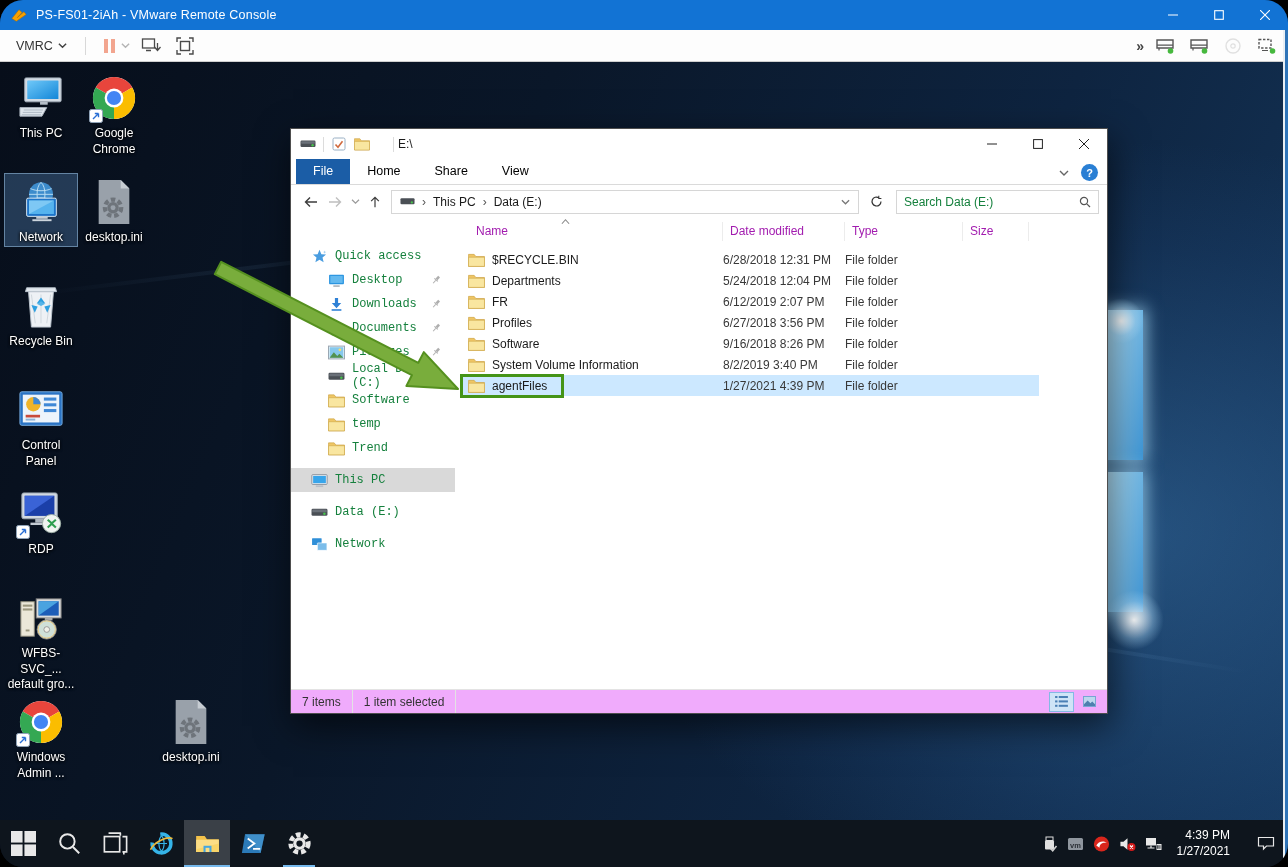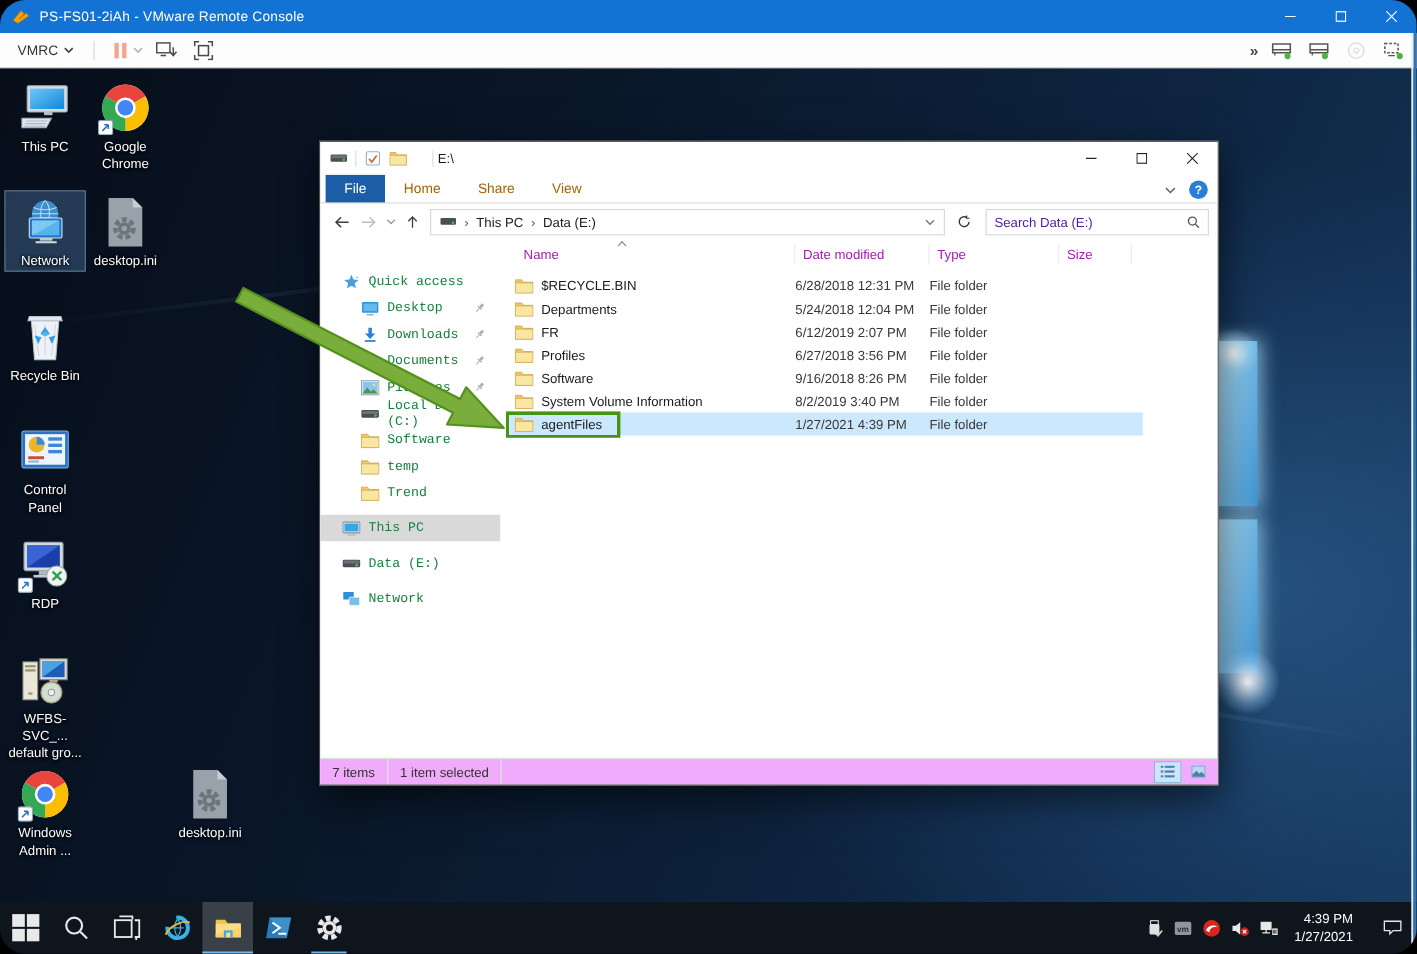--- a/index.html
+++ b/index.html
@@ -59,41 +59,41 @@
             border:1px solid #4e4e4e; box-shadow:3px 12px 34px rgba(0,0,0,.6); z-index:10;
             font-size:12px; color:#1a1a1a; }
   .etitle { height:30px; display:flex; align-items:center; }
   .qat { display:flex; align-items:center; gap:7px; padding-left:9px; }
   .qat .qic { width:16px; height:14px; }
   .esep { width:1px; height:15px; background:#dcdcdc; }
   .etext { font-size:12px; margin-left:4px; }
   .ecaption { margin-left:auto; display:flex; height:30px; color:#222; }
 
   .etabs { height:26px; display:flex; align-items:stretch; border-bottom:1px solid #dadada; position:relative; padding-left:5px; }
-  .etab { padding:4px 17px 5px; font-size:12.5px; display:flex; align-items:center; color:#a16207; }
+  .etab { padding:4px 17px 5px; font-size:12.5px; display:flex; align-items:center; color:#000000; }
   .etab.active { background:#1b5da6; color:#fff; }
   .ribbon-right { position:absolute; right:9px; top:5px; display:flex; gap:12px; align-items:center; }
   .rchev { width:10px; height:8px; color:#666; }
   .help-ic { width:17px; height:17px; border-radius:50%; background:#2a7fd4; color:#fff; font-size:11px;
              font-weight:bold; display:flex; align-items:center; justify-content:center; }
 
   .eaddr { height:33px; display:flex; align-items:center; padding:0 8px; }
   .nav-btn { width:24px; height:24px; display:flex; align-items:center; justify-content:center; }
   .nav-g { width:14px; height:12px; }
   .nav-g.sm { width:9px; height:7px; }
   .addr-box { height:24px; border:1px solid #d6d6d6; display:flex; align-items:center; width:468px;
               padding:0 5px; margin-left:4px; }
   .crumb-ic { width:15px; height:11px; margin:0 3px; }
   .crumb { font-size:12px; padding:0 3px; }
   .crumb-sep { color:#555; font-size:12px; padding:0 4px; }
   .addr-chev { margin-left:auto; width:9px; height:8px; color:#777; margin-right:3px; }
   .refresh-btn { width:22px; height:22px; margin-left:6px; display:flex; align-items:center; justify-content:center; }
   .refresh-btn .g { width:13px; height:13px; color:#333; }
   .search-box { height:24px; border:1px solid #d6d6d6; flex:1; display:flex; align-items:center;
-                padding:0 7px; margin-left:9px; color:#4c1d95; }
+                padding:0 7px; margin-left:9px; color:#15803d; }
   .search-box .ph { flex:1; font-size:12px; }
   .mag { width:12px; height:12px; color:#555; }
 
   .ebody { display:flex; height:473px; }
   .esidebar { width:164px; padding-top:26px; overflow:hidden; flex:0 0 164px; }
   .snav { height:24px; display:flex; align-items:center; gap:7px; font-size:12px; position:relative; color:#15803d;font-family:Liberation Mono, monospace; }
   .snav .sic { width:17px; height:15px; flex:0 0 17px; }
   .snav.lvl0 { padding-left:20px; }
   .snav.lvl1 { padding-left:37px; }
   .snav.group { margin-top:8px; }

